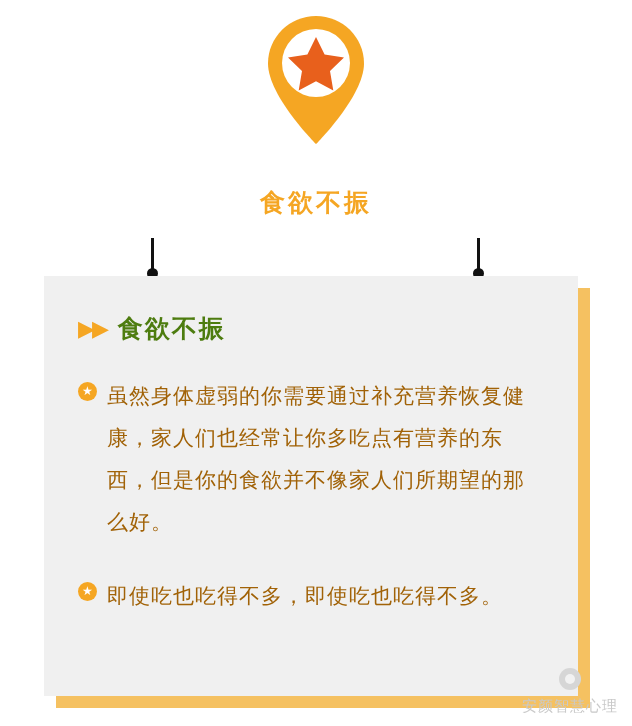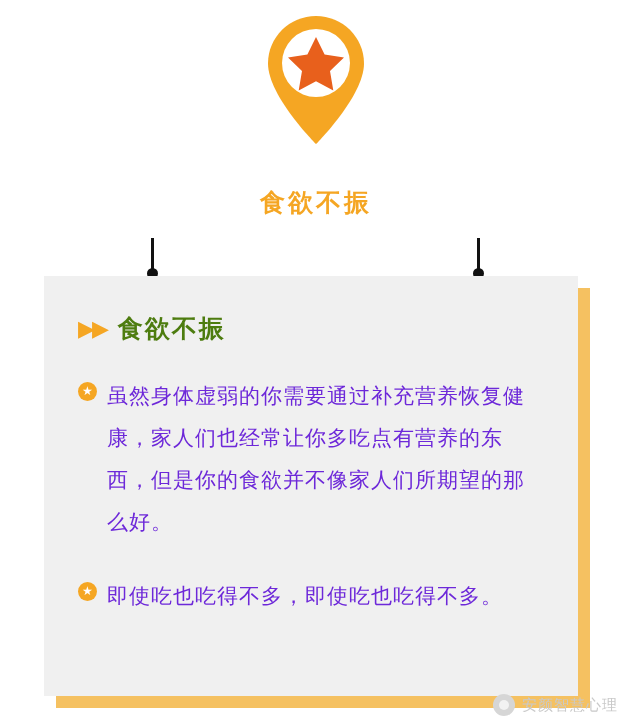--- a/index.html
+++ b/index.html
@@ -117,36 +117,37 @@
     border-radius: 50%;
     background: #f5a623;
     color: #ffffff;
     font-size: 12px;
     line-height: 19px;
     text-align: center;
     margin-top: 7px;
     margin-right: 10px;
   }
   .para-text {
-    color: #6d28d9;
+    color: #a16207;
     font-size: 21px;
     line-height: 42px;
     letter-spacing: 1px;
     flex: 1 1 auto;
   }
   .para.second { margin-top: 32px; }
 
   
   .footer {
     position: absolute;
     right: 14px;
     bottom: 10px;
     display: flex;
     align-items: center;
     gap: 7px;
+    flex-direction: column;
   }
   .footer-logo {
     width: 22px;
     height: 22px;
     border-radius: 50%;
     background: #d6d6d6;
     position: relative;
   }
   .footer-logo::after {
     content: "";

